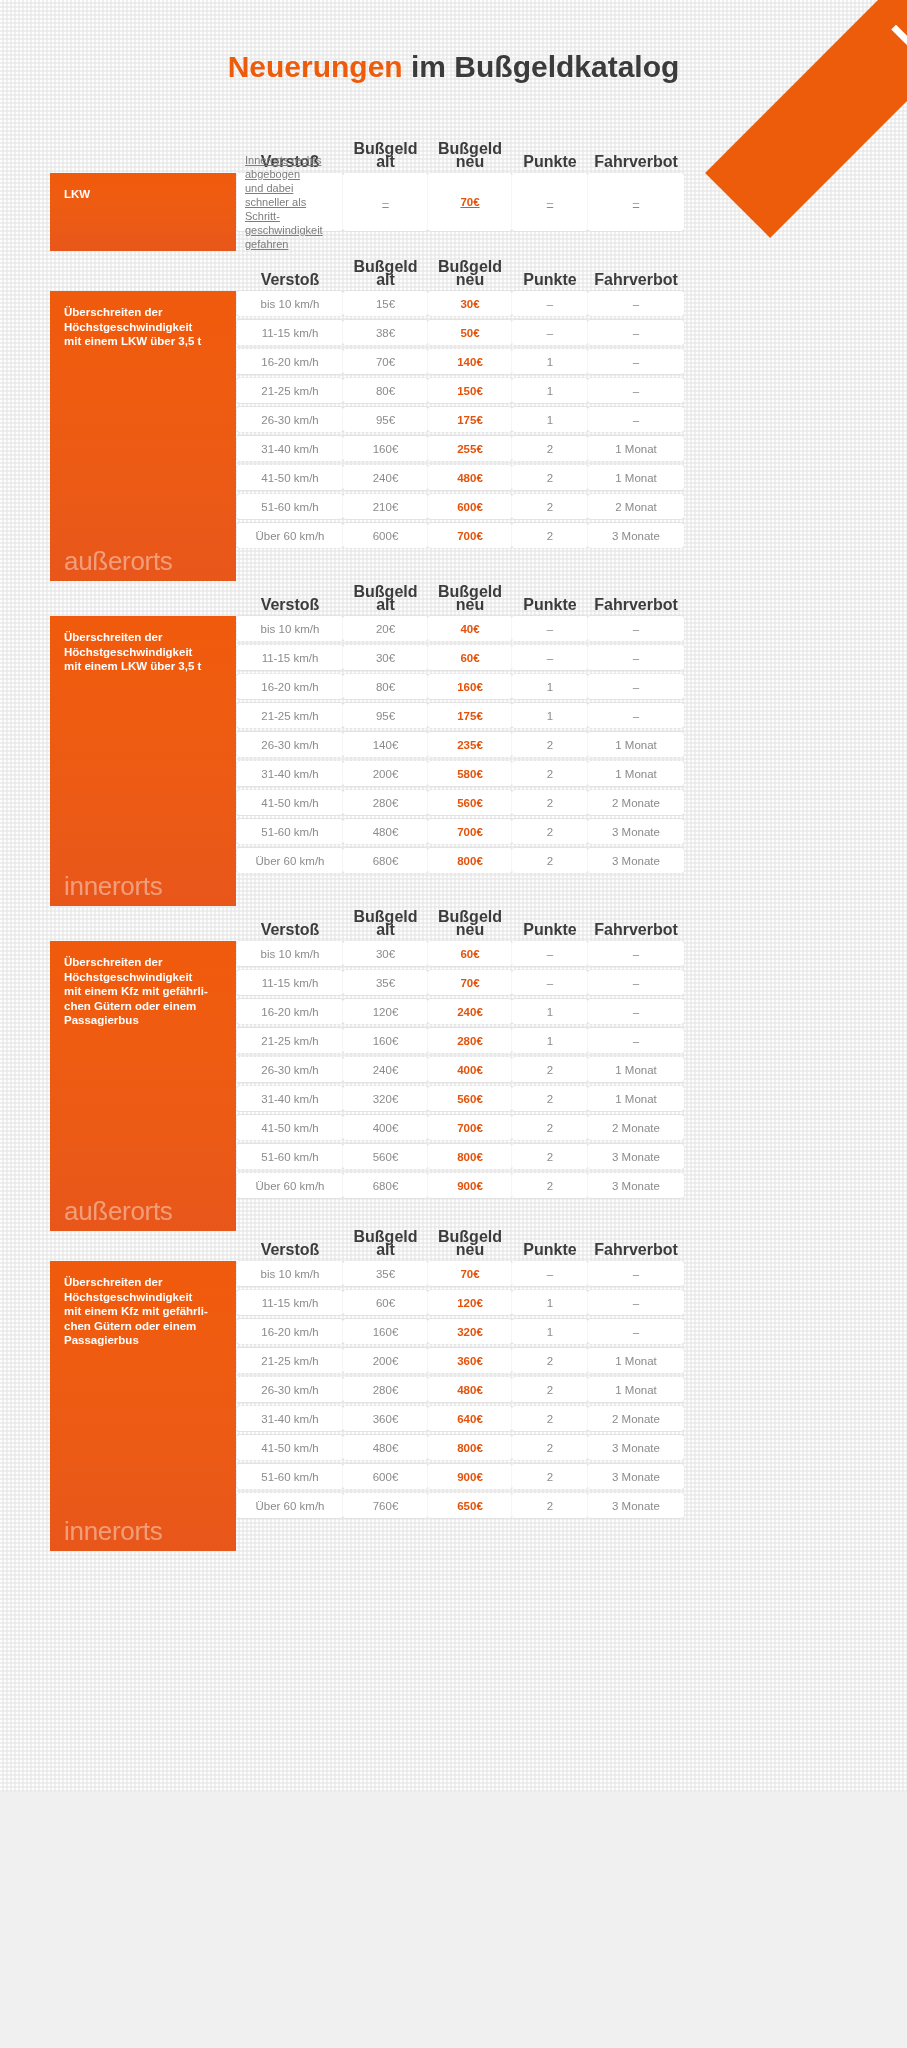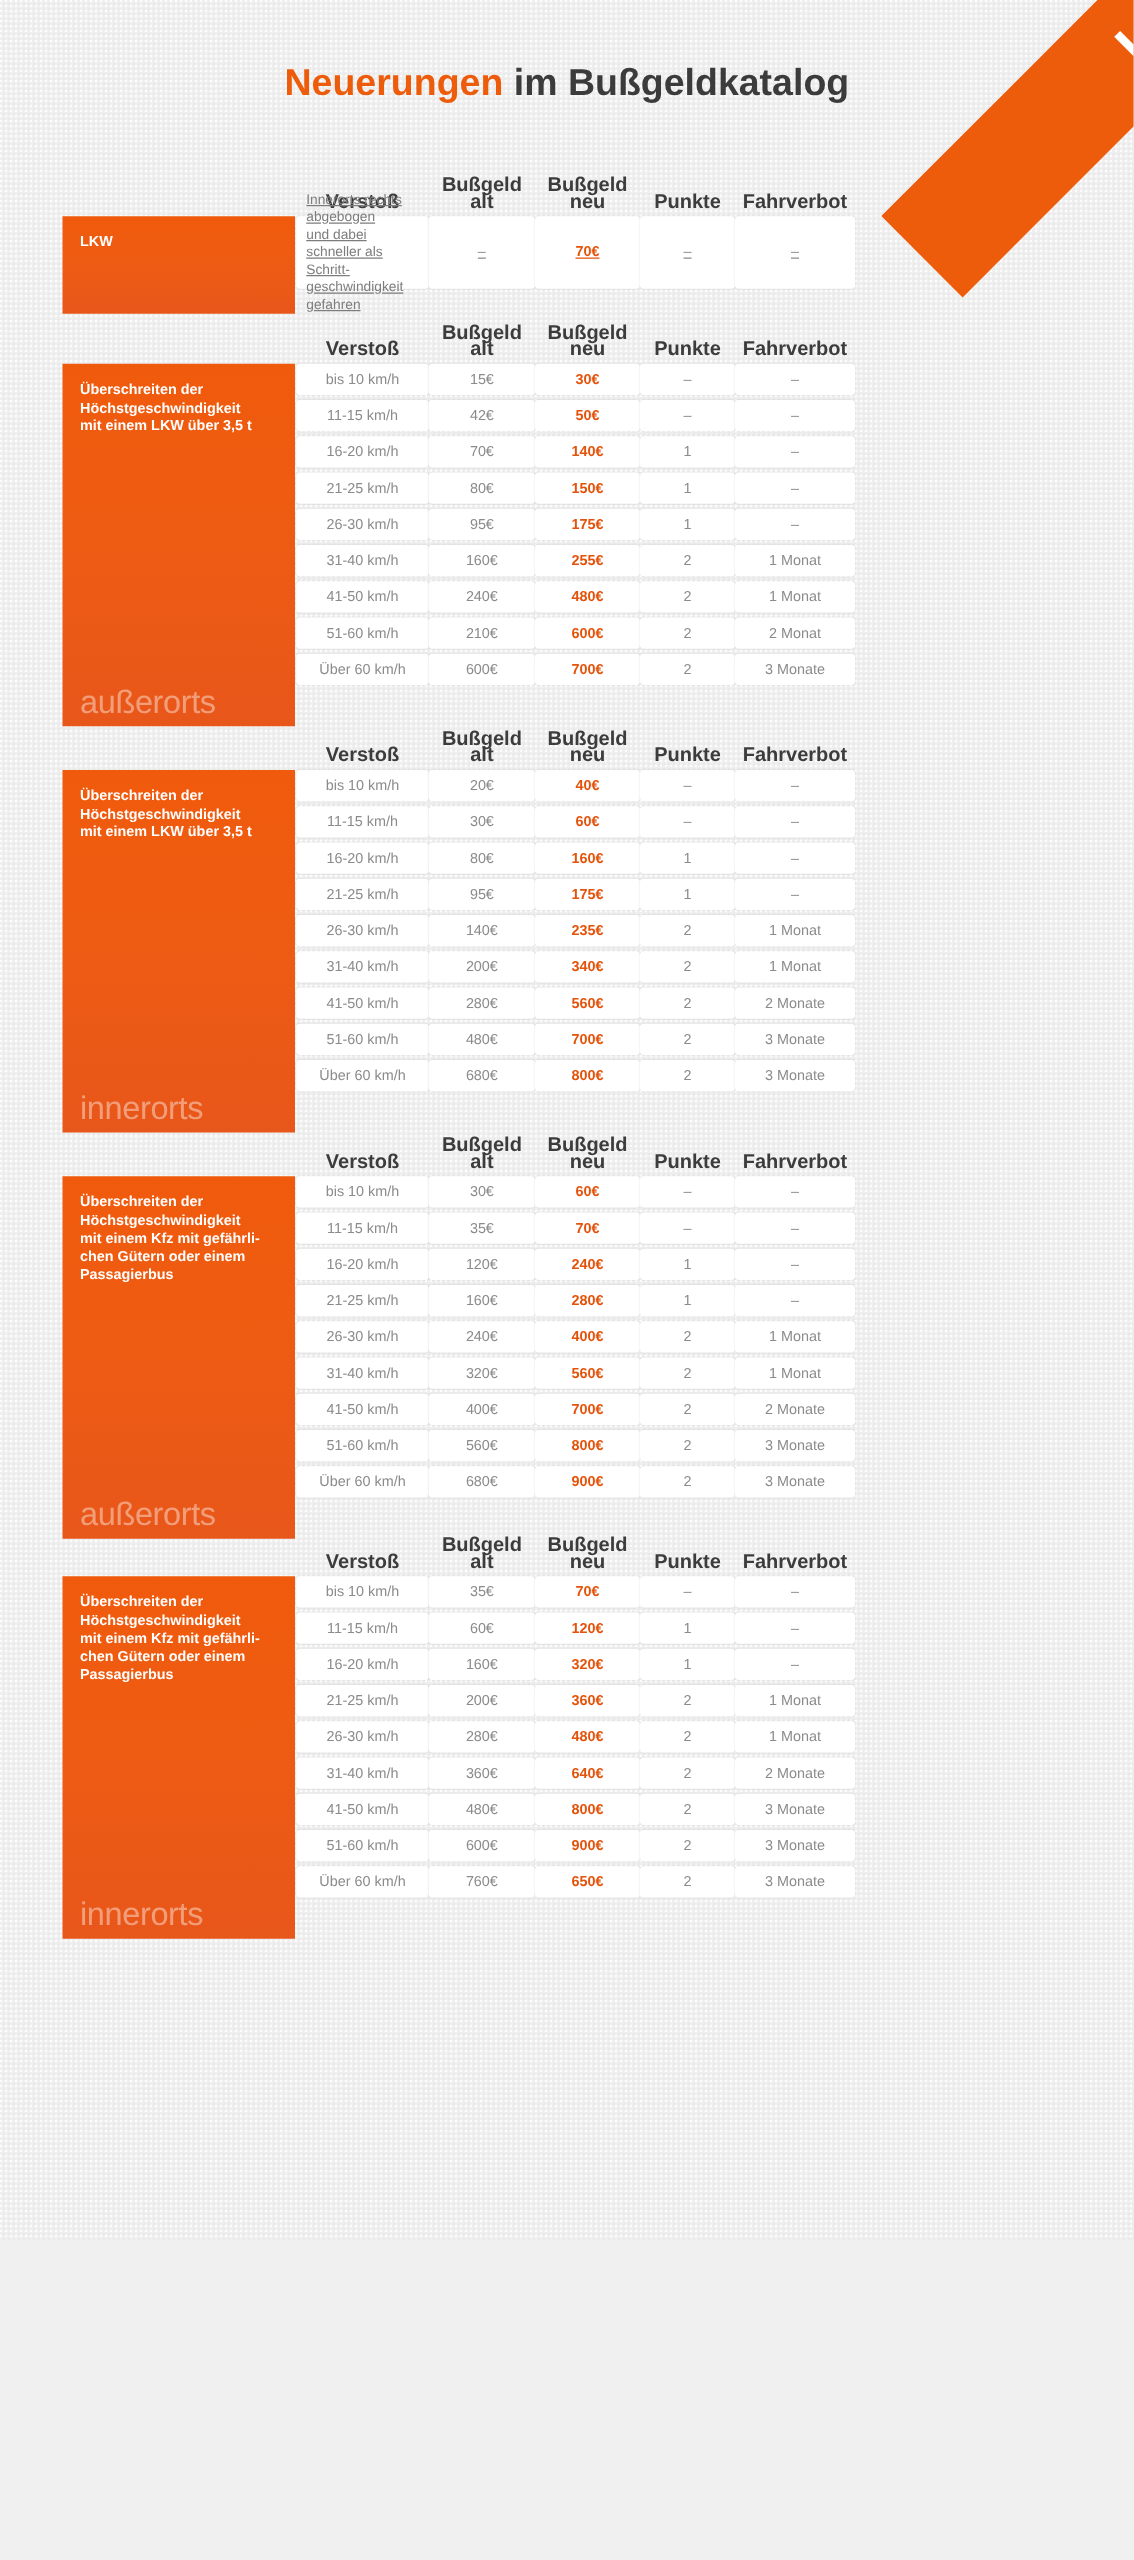--- a/index.html
+++ b/index.html
@@ -220,21 +220,21 @@
             <div class="cell verstoss">16-20 km/h</div>
             <div class="cell verstoss">21-25 km/h</div>
             <div class="cell verstoss">26-30 km/h</div>
             <div class="cell verstoss">31-40 km/h</div>
             <div class="cell verstoss">41-50 km/h</div>
             <div class="cell verstoss">51-60 km/h</div>
             <div class="cell verstoss">Über 60 km/h</div>
           </div>
           <div class="cellcol">
             <div class="cell">15€</div>
-            <div class="cell">42€</div>
+            <div class="cell">38€</div>
             <div class="cell">70€</div>
             <div class="cell">80€</div>
             <div class="cell">95€</div>
             <div class="cell">160€</div>
             <div class="cell">240€</div>
             <div class="cell">210€</div>
             <div class="cell">600€</div>
           </div>
           <div class="cellcol">
             <div class="cell neu">30€</div>
@@ -310,21 +310,21 @@
             <div class="cell">280€</div>
             <div class="cell">480€</div>
             <div class="cell">680€</div>
           </div>
           <div class="cellcol">
             <div class="cell neu">40€</div>
             <div class="cell neu">60€</div>
             <div class="cell neu">160€</div>
             <div class="cell neu">175€</div>
             <div class="cell neu">235€</div>
-            <div class="cell neu">340€</div>
+            <div class="cell neu">580€</div>
             <div class="cell neu">560€</div>
             <div class="cell neu">700€</div>
             <div class="cell neu">800€</div>
           </div>
           <div class="cellcol">
             <div class="cell">–</div>
             <div class="cell">–</div>
             <div class="cell">1</div>
             <div class="cell">1</div>
             <div class="cell">2</div>

